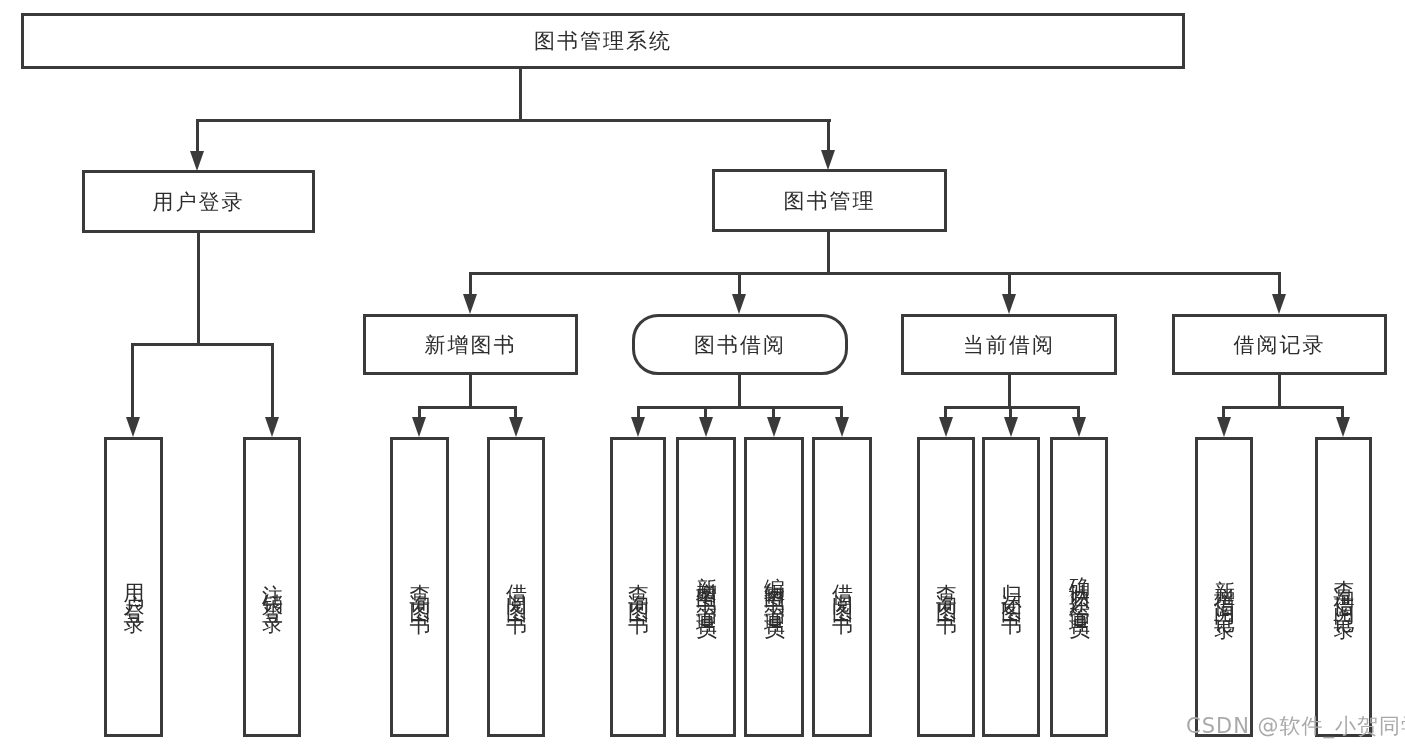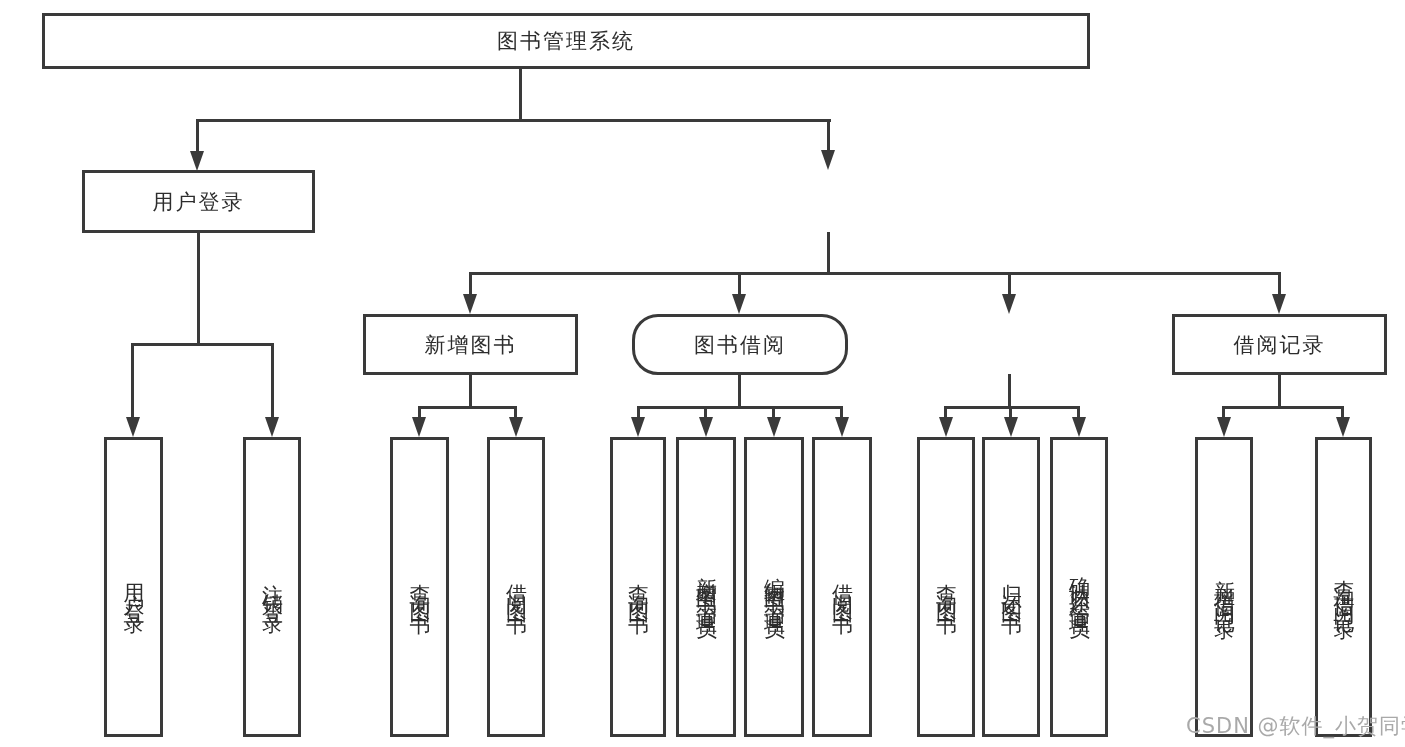--- a/index.html
+++ b/index.html
@@ -68,33 +68,36 @@
     color: #a9a9a9;
     letter-spacing: 1px;
     white-space: nowrap;
   }
 </style>
 </head>
 <body>
 
 <div class="canvas">
 
-  <div class="node" style="left:21px; top:13px; width:1048px; height:56px;margin-left:21px;">
+  <div class="node" style="left:21px; top:13px; width:1164px; height:56px;">
     <span>图书管理系统</span>
   </div>
 
   <div class="vline" style="left:519px; top:68px; height:53px;"></div>
   <div class="hline" style="left:196px; top:119px; width:635px;"></div>
   <div class="vline" style="left:196px; top:119px; height:33px;"></div>
   <div class="arrow" style="left:190px; top:151px;"></div>
   <div class="vline" style="left:827px; top:119px; height:31px;"></div>
   <div class="arrow" style="left:821px; top:150px;"></div>
 
   <div class="node" style="left:82px; top:170px; width:233px; height:63px;">
     <span>用户登录</span>
+  </div>
+  <div class="node" style="left:712px; top:169px; width:235px; height:63px;">
+    <span>图书管理</span>
   </div>
 
   <div class="vline" style="left:197px; top:233px; height:113px;"></div>
   <div class="hline" style="left:131px; top:343px; width:143px;"></div>
   <div class="vline" style="left:131px; top:343px; height:76px;"></div>
   <div class="arrow" style="left:126px; top:417px;"></div>
   <div class="vline" style="left:271px; top:343px; height:76px;"></div>
   <div class="arrow" style="left:265px; top:417px;"></div>
 
   <div class="vline" style="left:827px; top:232px; height:43px;"></div>
@@ -107,20 +110,23 @@
   <div class="arrow" style="left:1002px; top:294px;"></div>
   <div class="vline" style="left:1278px; top:272px; height:24px;"></div>
   <div class="arrow" style="left:1272px; top:294px;"></div>
 
   <div class="node" style="left:363px; top:314px; width:215px; height:61px;">
     <span>新增图书</span>
   </div>
   <div class="node" style="left:632px; top:314px; width:216px; height:61px;border-radius:26px;">
     <span>图书借阅</span>
   </div>
+  <div class="node" style="left:901px; top:314px; width:216px; height:61px;">
+    <span>当前借阅</span>
+  </div>
   <div class="node" style="left:1172px; top:314px; width:215px; height:61px;">
     <span>借阅记录</span>
   </div>
 
   <div class="vline" style="left:469px; top:374px; height:35px;"></div>
   <div class="hline" style="left:418px; top:406px; width:99px;"></div>
   <div class="vline" style="left:418px; top:406px; height:14px;"></div>
   <div class="arrow" style="left:412px; top:417px;"></div>
   <div class="vline" style="left:514px; top:406px; height:14px;"></div>
   <div class="arrow" style="left:509px; top:417px;"></div>

